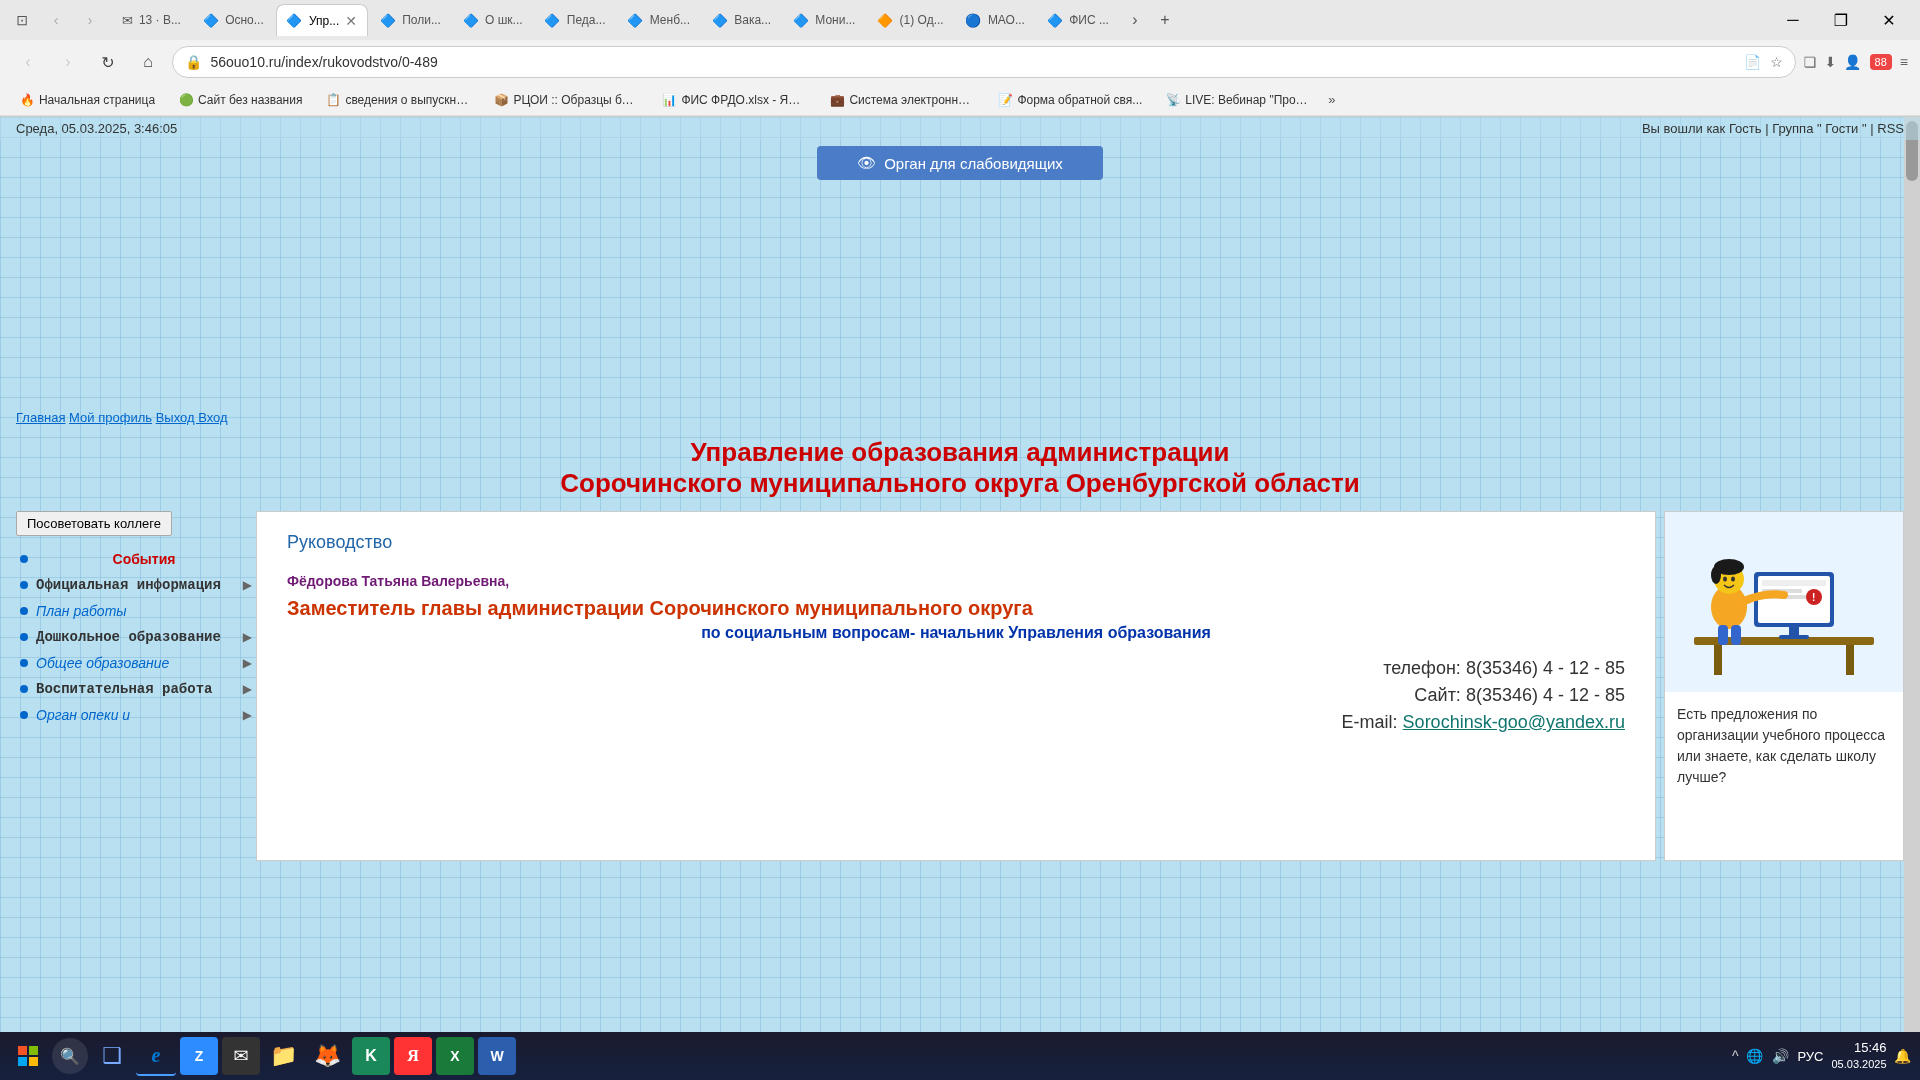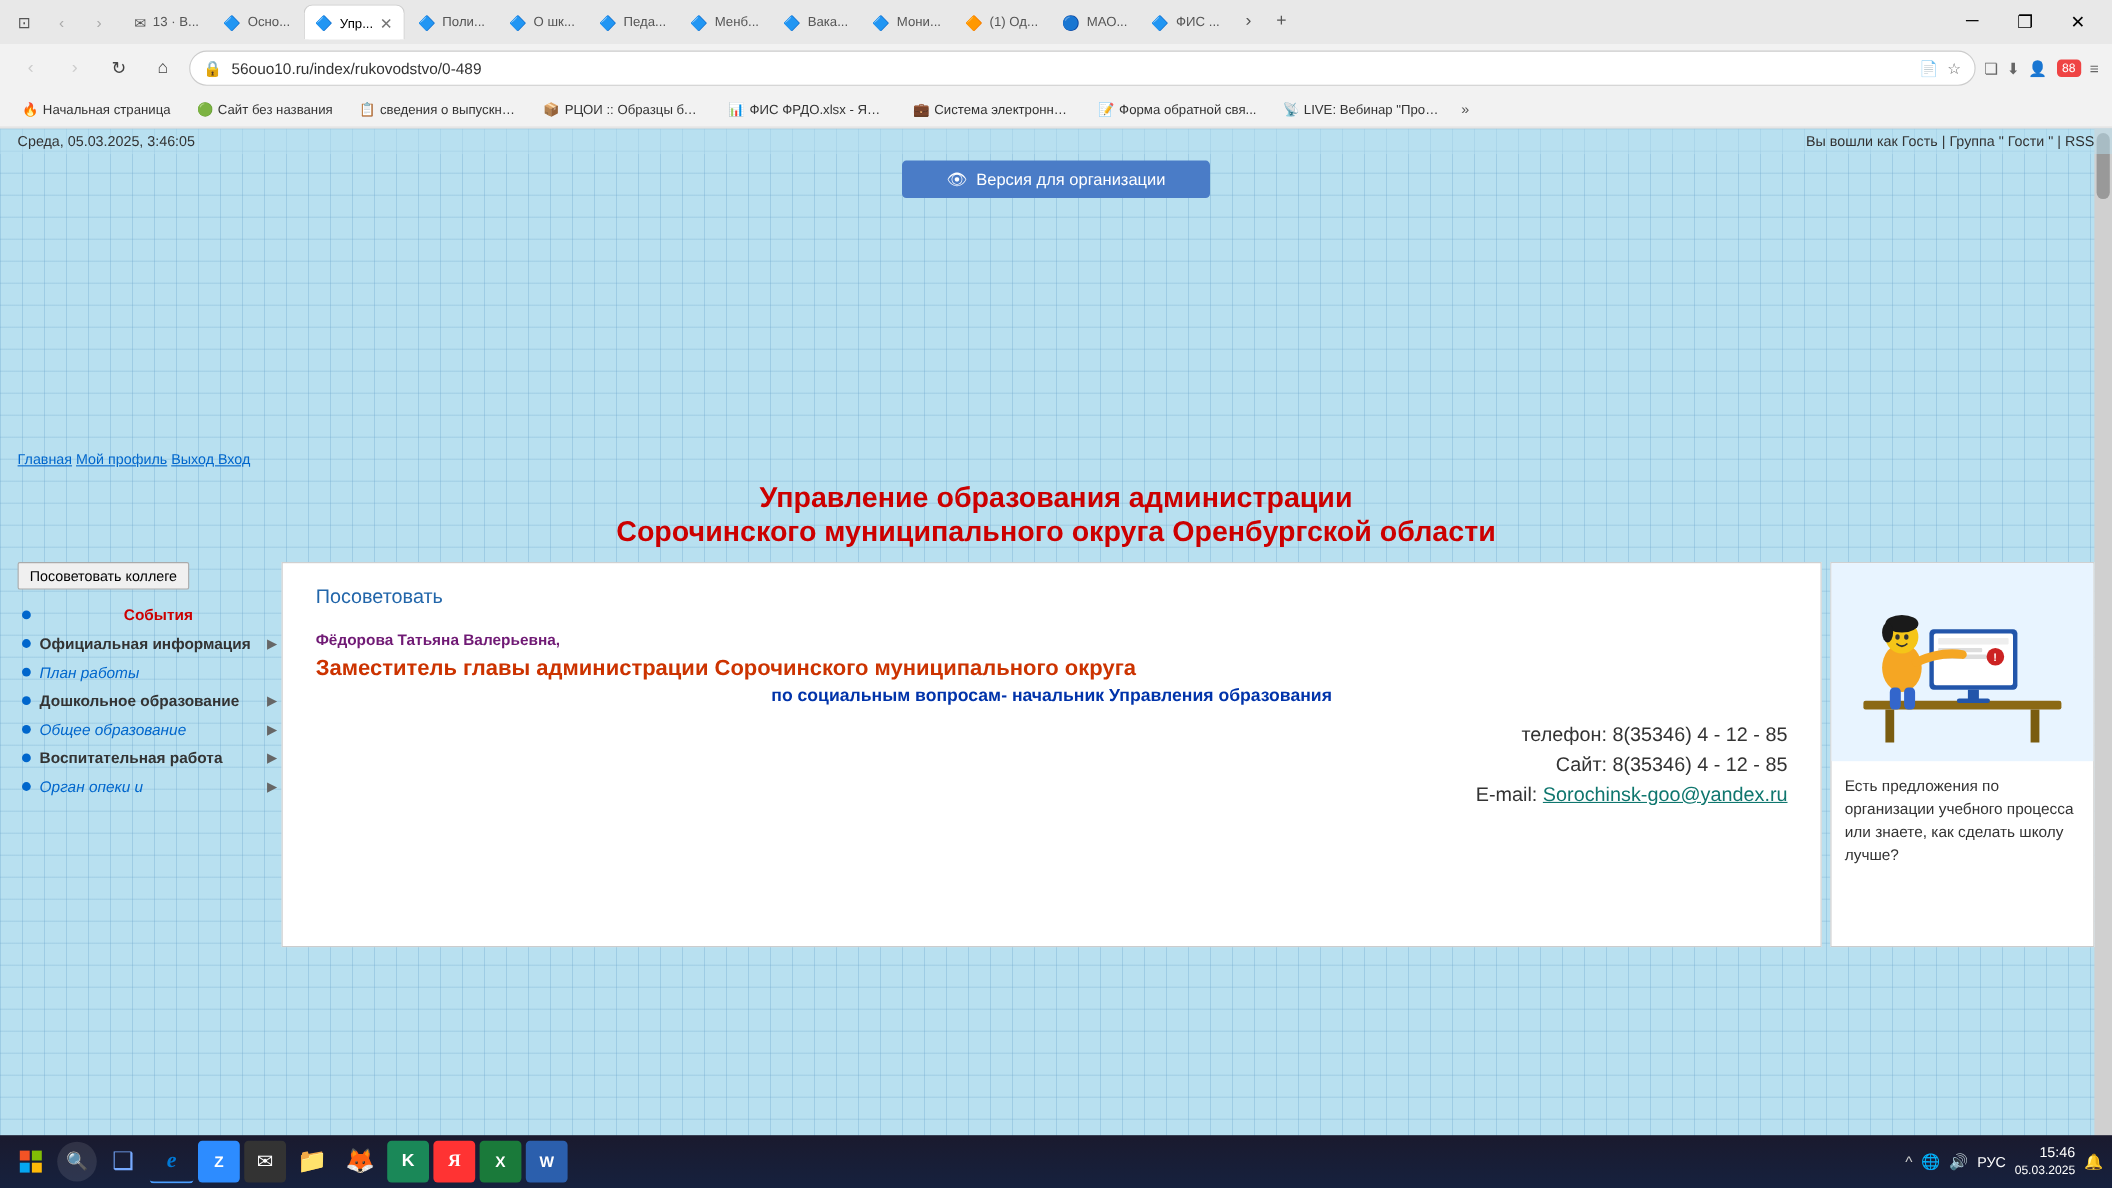--- a/index.html
+++ b/index.html
@@ -239,21 +239,21 @@
       width: 8px; height: 8px;
       border-radius: 50%;
       background: #0066cc;
       flex-shrink: 0;
       margin-right: 8px;
     }
     .sidebar-menu li .item-label { flex: 1; }
     .sidebar-menu li .arrow { font-size: 12px; color: #666; }
     .sidebar-menu li.active .item-label { color: #cc0000; font-weight: bold; text-align: center; }
     .sidebar-menu li.normal .item-label { color: #0066cc; font-style: italic; }
-    .sidebar-menu li.dark .item-label { color: #333; font-weight: bold; }
+    .sidebar-menu li.dark .item-label { color: #333; font-weight: bold; font-family: Liberation Mono, monospace; }
 
     
     .main-content {
       flex: 1;
       background: #fff;
       border: 1px solid #ccc;
       padding: 20px 30px;
       min-height: 350px;
     }
     .section-title {
@@ -523,21 +523,21 @@
         <a>Гости</a>
         <span>"</span>
         <span> | </span>
         <a>RSS</a>
       </div>
     </div>
 
     <div class="version-bar">
       <button class="version-btn">
         <span>👁</span>
-        <span>Версия для организации</span>
+        <span>Орган для слабовидящих</span>
       </button>
     </div>
 
     <div class="banner-area"></div>
 
     <div class="breadcrumb-bar">
       <a>Главная</a>
       <span> </span>
       <a>Мой профиль</a>
       <span> </span>
@@ -584,21 +584,21 @@
           </li>
           <li class="normal">
             <span class="bullet"></span>
             <span class="item-label">Орган опеки и</span>
             <span class="arrow">▶</span>
           </li>
         </ul>
       </div>
 
       <div class="main-content">
-        <div class="section-title">Посоветовать</div>
+        <div class="section-title">Руководство</div>
         <div class="person-name">Фёдорова Татьяна Валерьевна,</div>
         <div class="person-title">Заместитель главы администрации Сорочинского муниципального округа</div>
         <div class="person-role">по социальным вопросам- начальник Управления образования</div>
         <div class="contact-line">
           <span>телефон:</span>
           <span>8(35346) 4 - 12 - 85</span>
         </div>
         <div class="contact-line">
           <span>Сайт:</span>
           <span>8(35346) 4 - 12 - 85</span>

